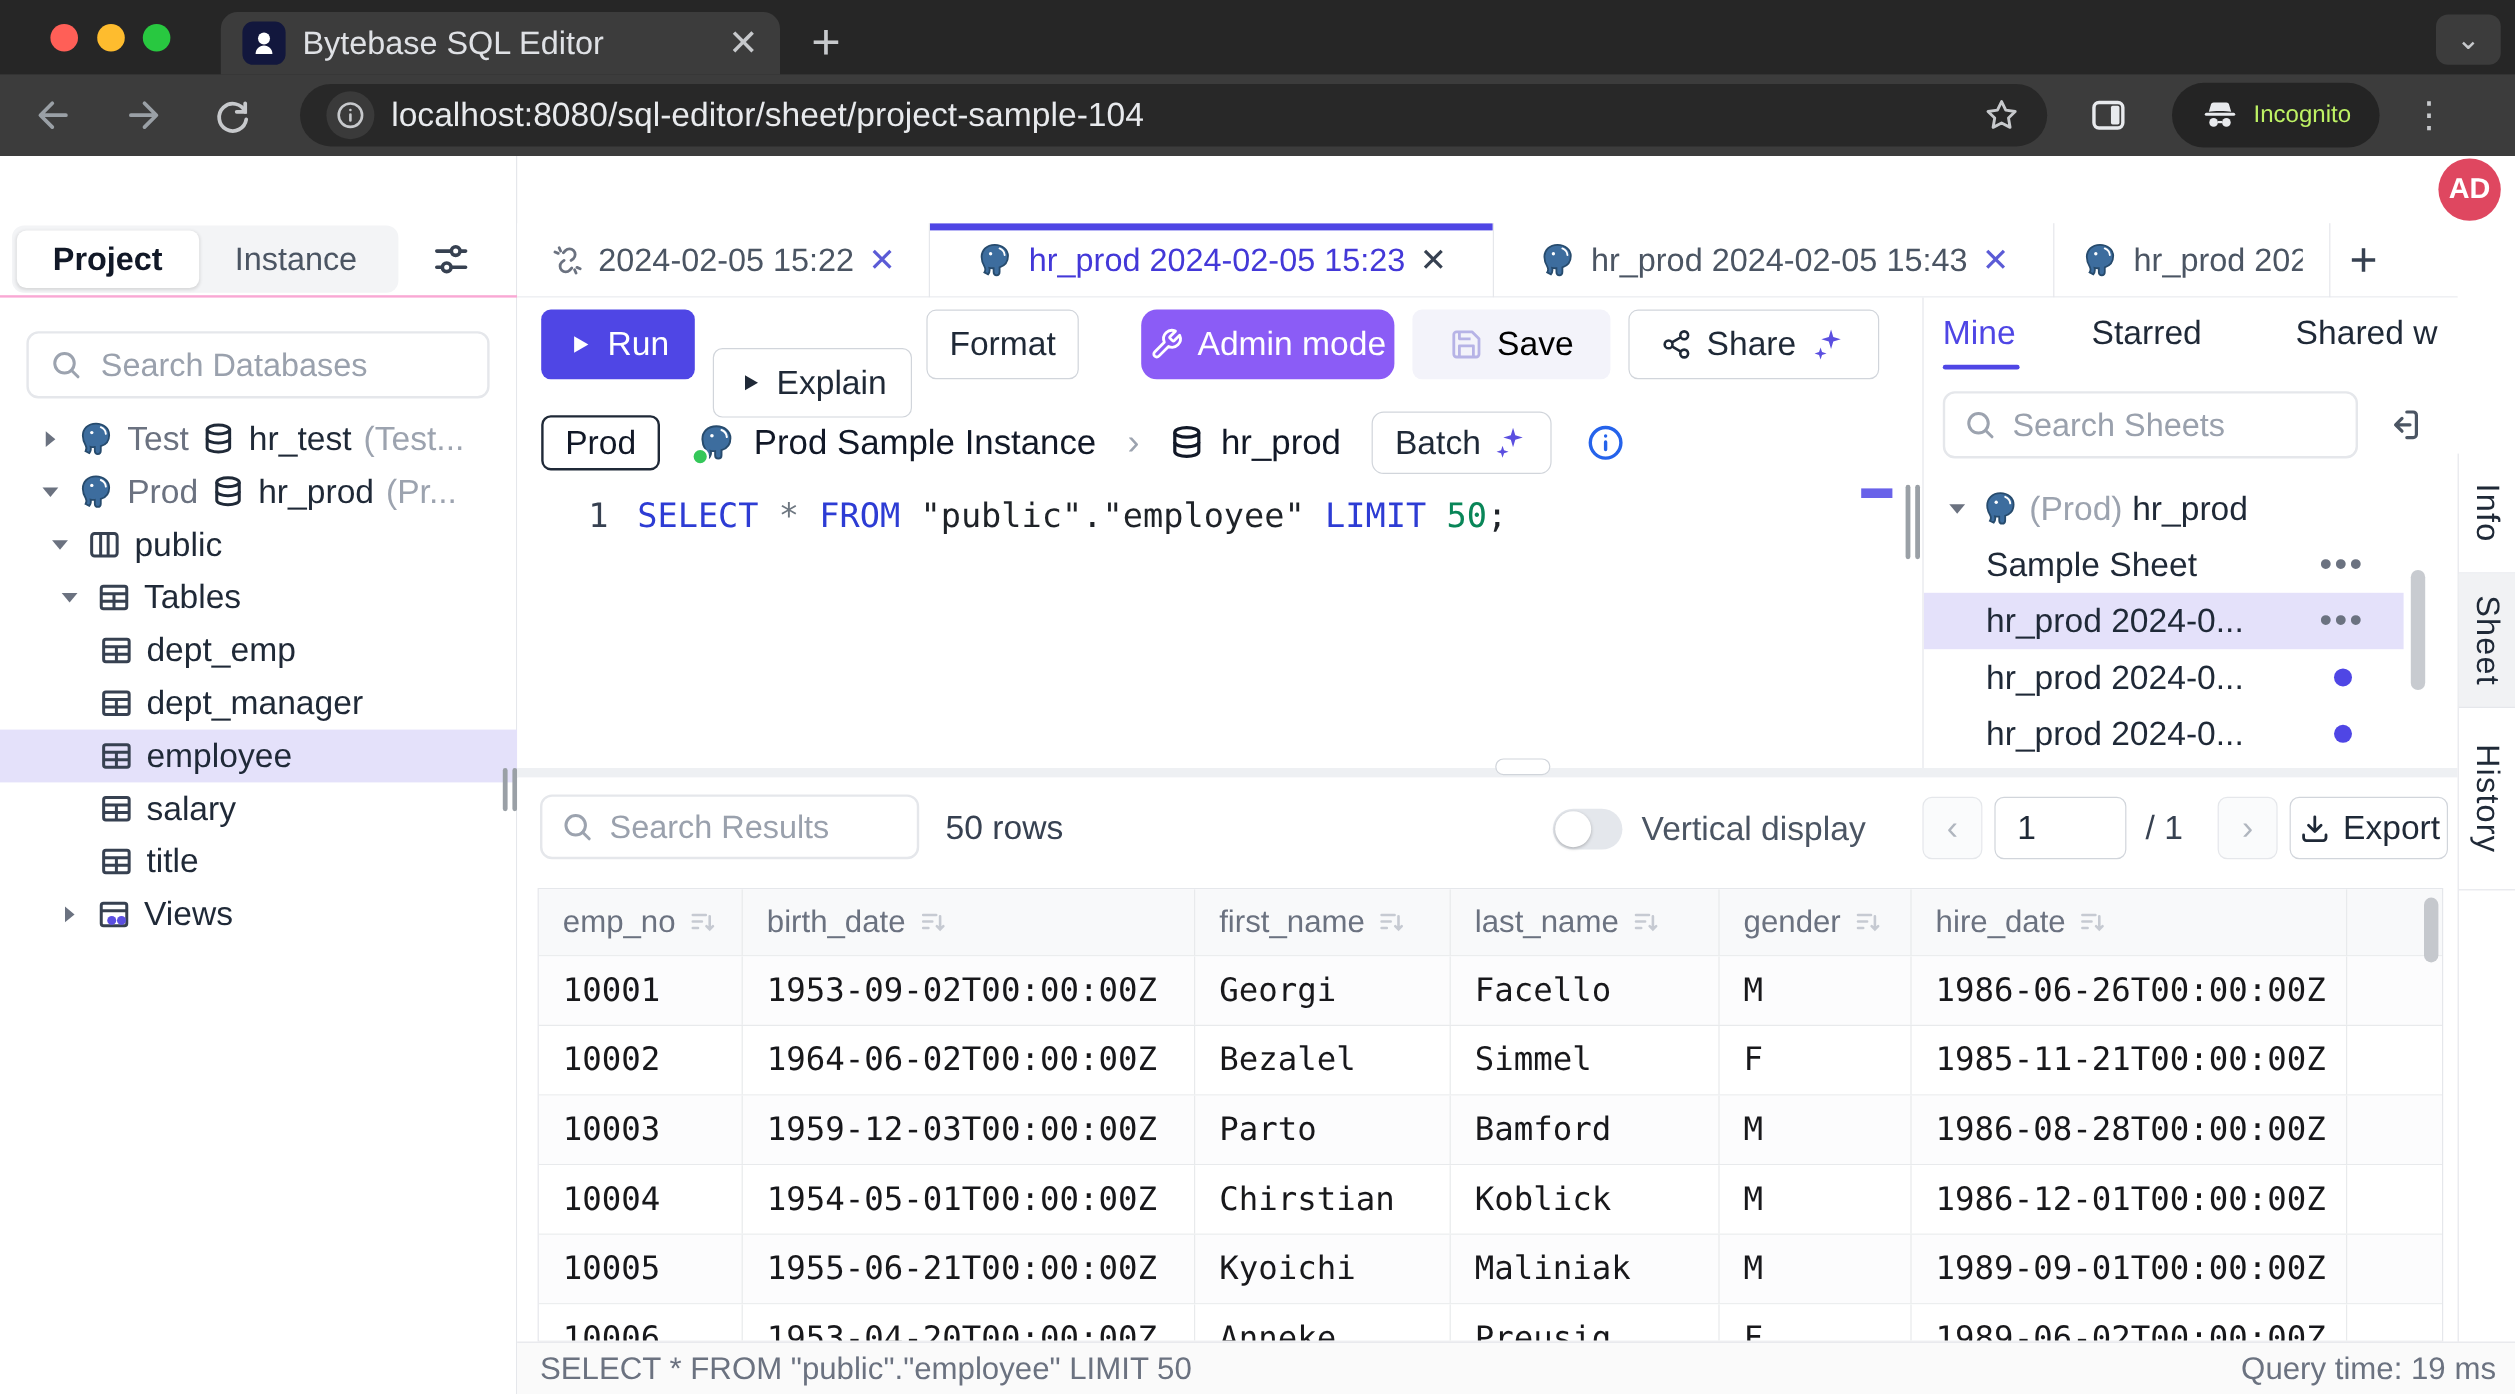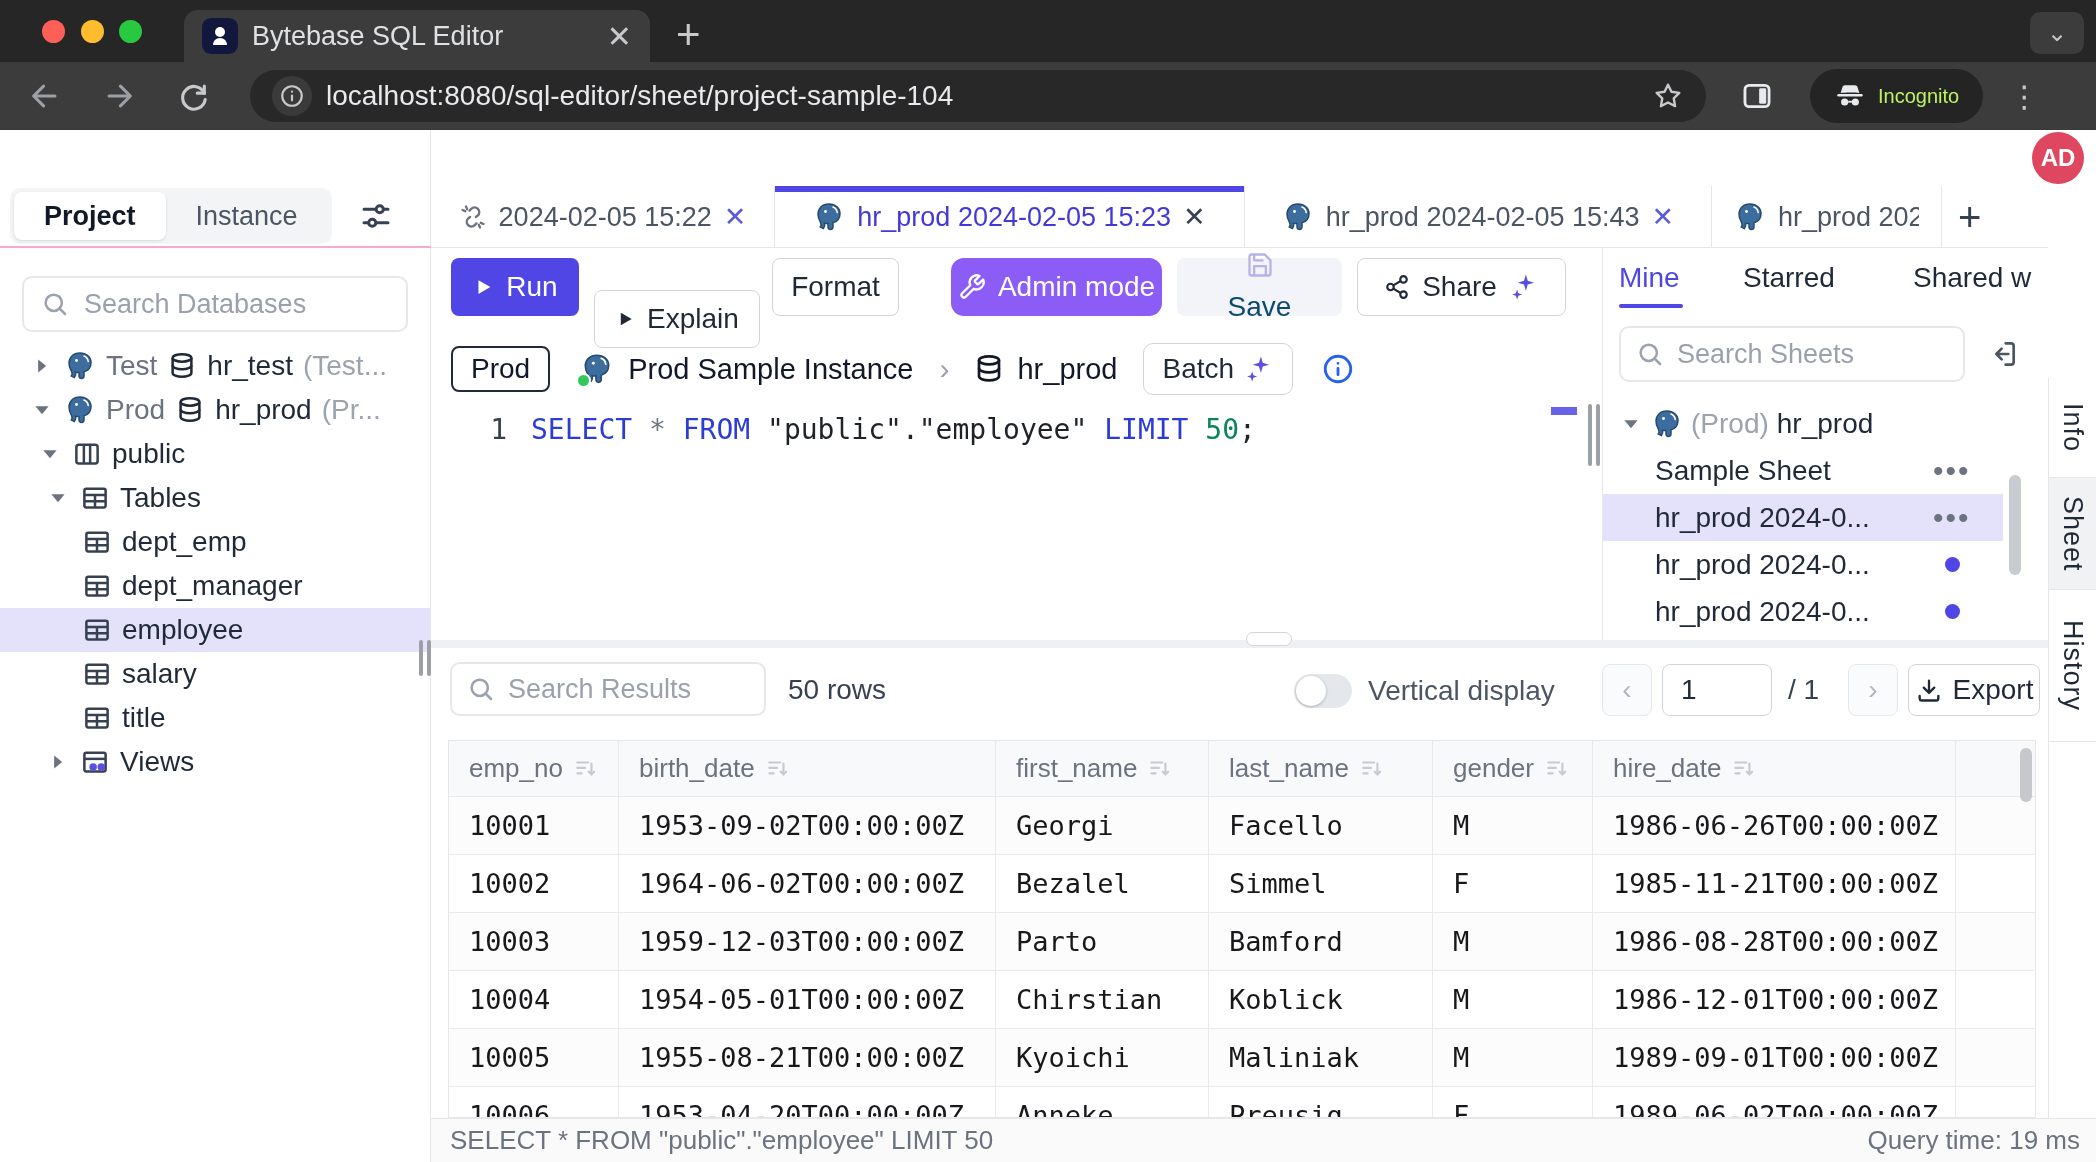--- a/index.html
+++ b/index.html
@@ -67,21 +67,21 @@
 
   
   #editor-pane { position:absolute; left:0; top:118px; width:1171px; height:392px; background:#fff; }
   #sql-toolbar { position:absolute; left:0; top:10px; width:100%; height:58px; }
   .tbtn { position:absolute; top:0; height:58px; border-radius:8px; display:flex; align-items:center; justify-content:center; gap:12px; font-size:28px; }
   .tbtn.light { background:#fff; border:1px solid #d1d5db; color:#1f2937; }
   #btn-run { left:20px; width:128px; background:#4f46e5; color:#fff; }
   #btn-explain { left:163px; width:166px;margin-top:32px; }
   #btn-format { left:341px; width:127px; }
   #btn-admin { left:520px; width:211px; background:#8b5cf6; color:#fff;border-radius:13px; }
-  #btn-save { left:746px; width:165px; background:#f3f3fa; color:#0c4a6e;flex-direction:column; }
+  #btn-save { left:746px; width:165px; background:#f3f3fa; color:#000000; }
   #btn-share { left:926px; width:209px; }
 
   #breadcrumb { position:absolute; left:0; top:96px; width:100%; height:50px; display:flex; align-items:center; }
   #env-badge { margin-left:20px; height:46px; border:2.5px solid #1f2937; border-radius:8px; padding:0 18px; display:flex; align-items:center; font-size:28px; color:#111827; }
   #conn-pg { margin-left:30px; position:relative; }
   #conn-dot { position:absolute; left:-4px; bottom:-2px; width:15px; height:15px; border-radius:50%; background:#34c759; border:2px solid #fff; }
   #conn-instance { margin-left:14px; font-size:29px; color:#111827; font-weight:500; }
   #conn-chevron { margin-left:26px; color:#9ca3af; font-size:30px; }
   #conn-db-icon { margin-left:24px; }
   #conn-db { margin-left:12px; font-size:29px; color:#111827; font-weight:500; }
@@ -728,21 +728,21 @@
               <div class="rt-cell c0">10004</div>
               <div class="rt-cell c1">1954-05-01T00:00:00Z</div>
               <div class="rt-cell c2">Chirstian</div>
               <div class="rt-cell c3">Koblick</div>
               <div class="rt-cell c4">M</div>
               <div class="rt-cell c5">1986-12-01T00:00:00Z</div>
               <div class="rt-cell c6"></div>
             </div>
             <div class="rt-row rt-body-row">
               <div class="rt-cell c0">10005</div>
-              <div class="rt-cell c1">1955-08-21T00:00:00Z</div>
+              <div class="rt-cell c1">1955-06-21T00:00:00Z</div>
               <div class="rt-cell c2">Kyoichi</div>
               <div class="rt-cell c3">Maliniak</div>
               <div class="rt-cell c4">M</div>
               <div class="rt-cell c5">1989-09-01T00:00:00Z</div>
               <div class="rt-cell c6"></div>
             </div>
             <div class="rt-row rt-body-row">
               <div class="rt-cell c0">10006</div>
               <div class="rt-cell c1">1953-04-20T00:00:00Z</div>
               <div class="rt-cell c2">Anneke</div>

